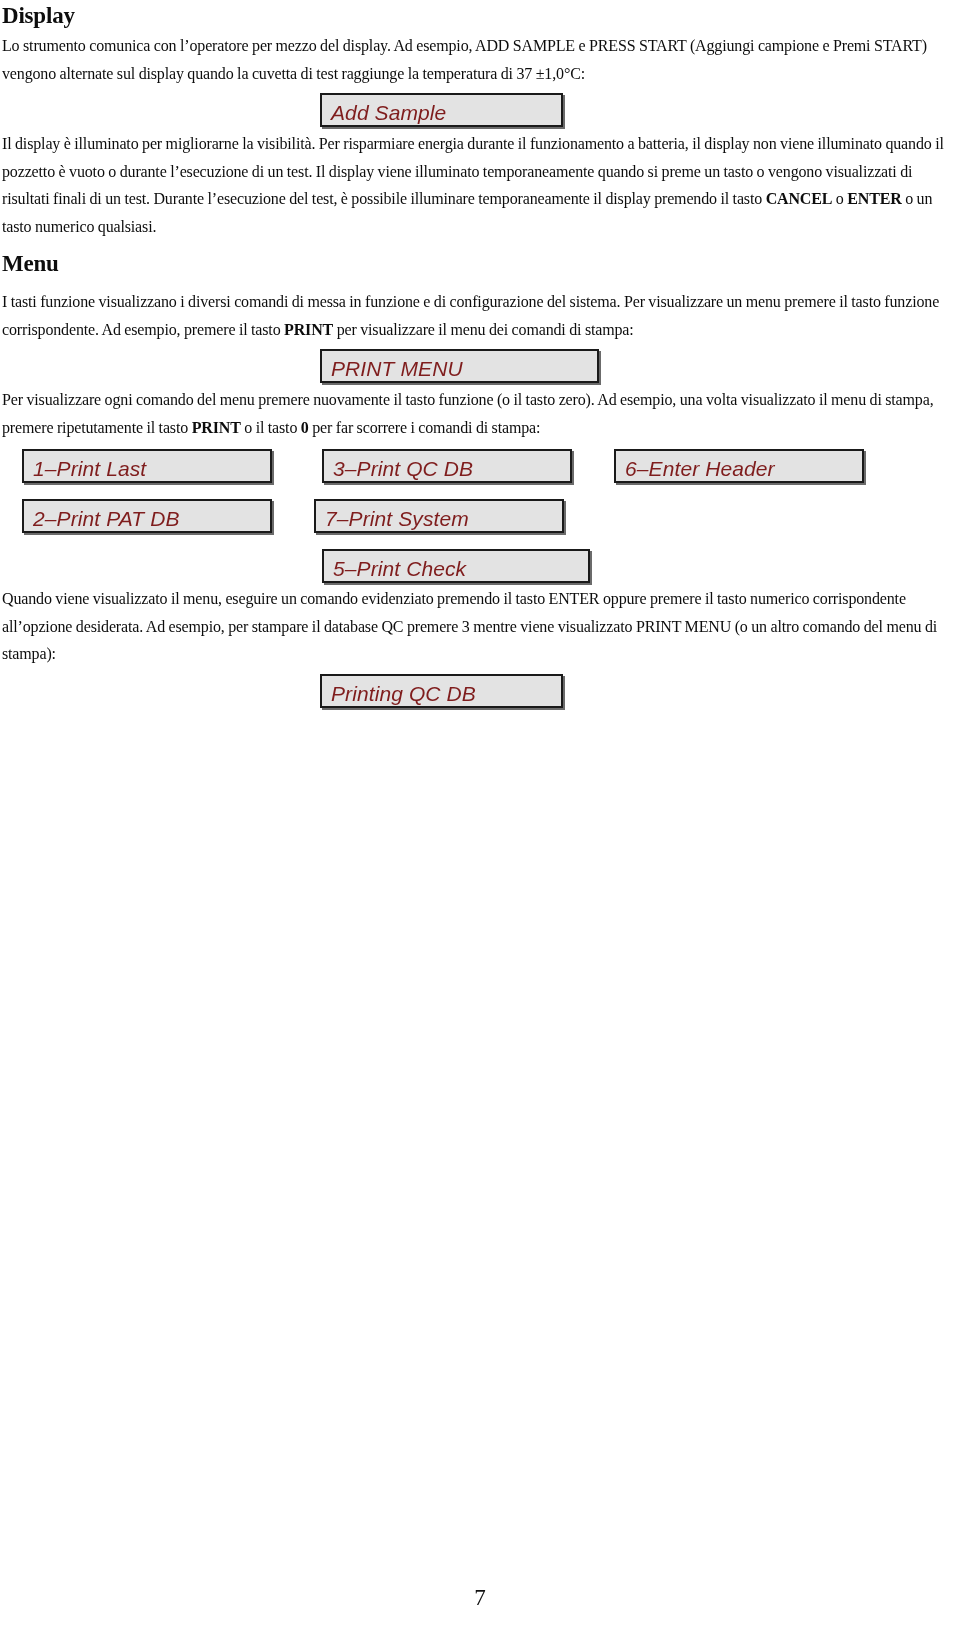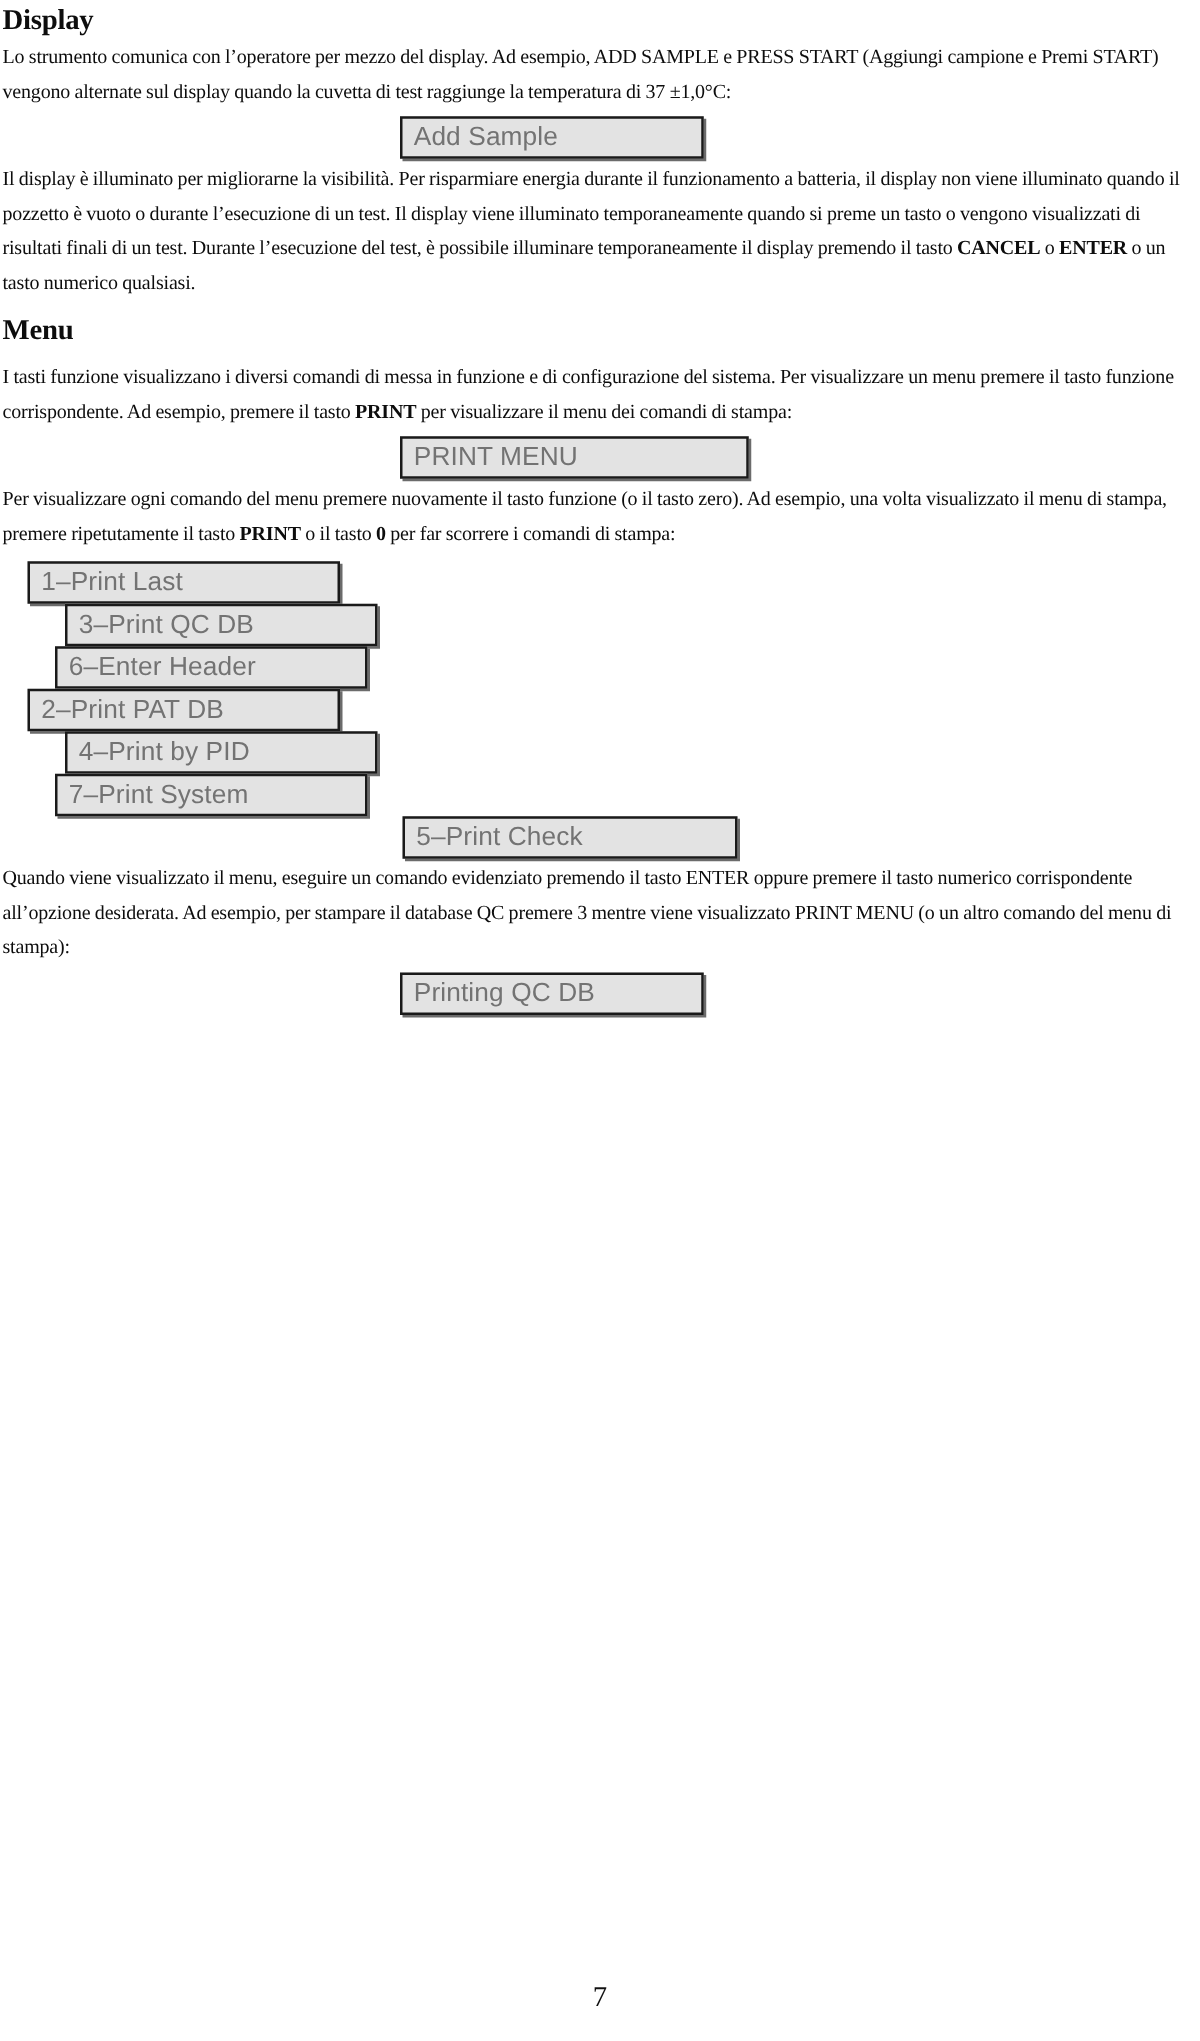--- a/index.html
+++ b/index.html
@@ -47,26 +47,27 @@
   }
   p.body b { font-weight: bold; }
 
   
   .lcd {
     background: #e3e3e3;
     border: 2px solid #1a1a1a;
     box-shadow: 2px 2px 0 0 #6b6b6b;
     height: 34px;
     display: flex;
-    align-items: center;
+    align-items: flex-end;
     padding: 0 9px;
     font-family: "Liberation Sans", "DejaVu Sans", sans-serif;
     font-size: 21px;
-    color: #737373;
+    color: #7f1d1d;
     letter-spacing: 0.1px;
+    font-style: italic;
   }
   .lcd-wrap {
     display: flex;
   }
   .lcd-center {
     margin-left: 318px;
     width: 243px;
   }
   .lcd-print-menu {
     margin-left: 318px;
@@ -74,21 +75,21 @@
   }
 
   
   .menu-grid {
     position: relative;
     width: 100%;
     margin-top: 8px;
   }
   .menu-row {
     display: flex;
-    flex-direction: column;
+    margin-bottom: 16px;
   }
   .menu-cell {
     width: 250px;
   }
   .col-1 { margin-left: 20px; }
   .col-2 { margin-left: 50px; }
   .col-3 { margin-left: 42px; }
 
   .menu-single-row {
     display: flex;
@@ -170,25 +171,20 @@
         </div>
       </div>
     </div>
 
     <div class="menu-row">
       <div class="menu-cell col-1">
         <div class="lcd">
           <span>2–Print PAT DB</span>
         </div>
       </div>
-      <div class="menu-cell col-2">
-        <div class="lcd">
-          <span>4–Print by PID</span>
-        </div>
-      </div>
       <div class="menu-cell col-3">
         <div class="lcd">
           <span>7–Print System</span>
         </div>
       </div>
     </div>
 
     <div class="menu-single-row">
       <div class="menu-cell">
         <div class="lcd">

